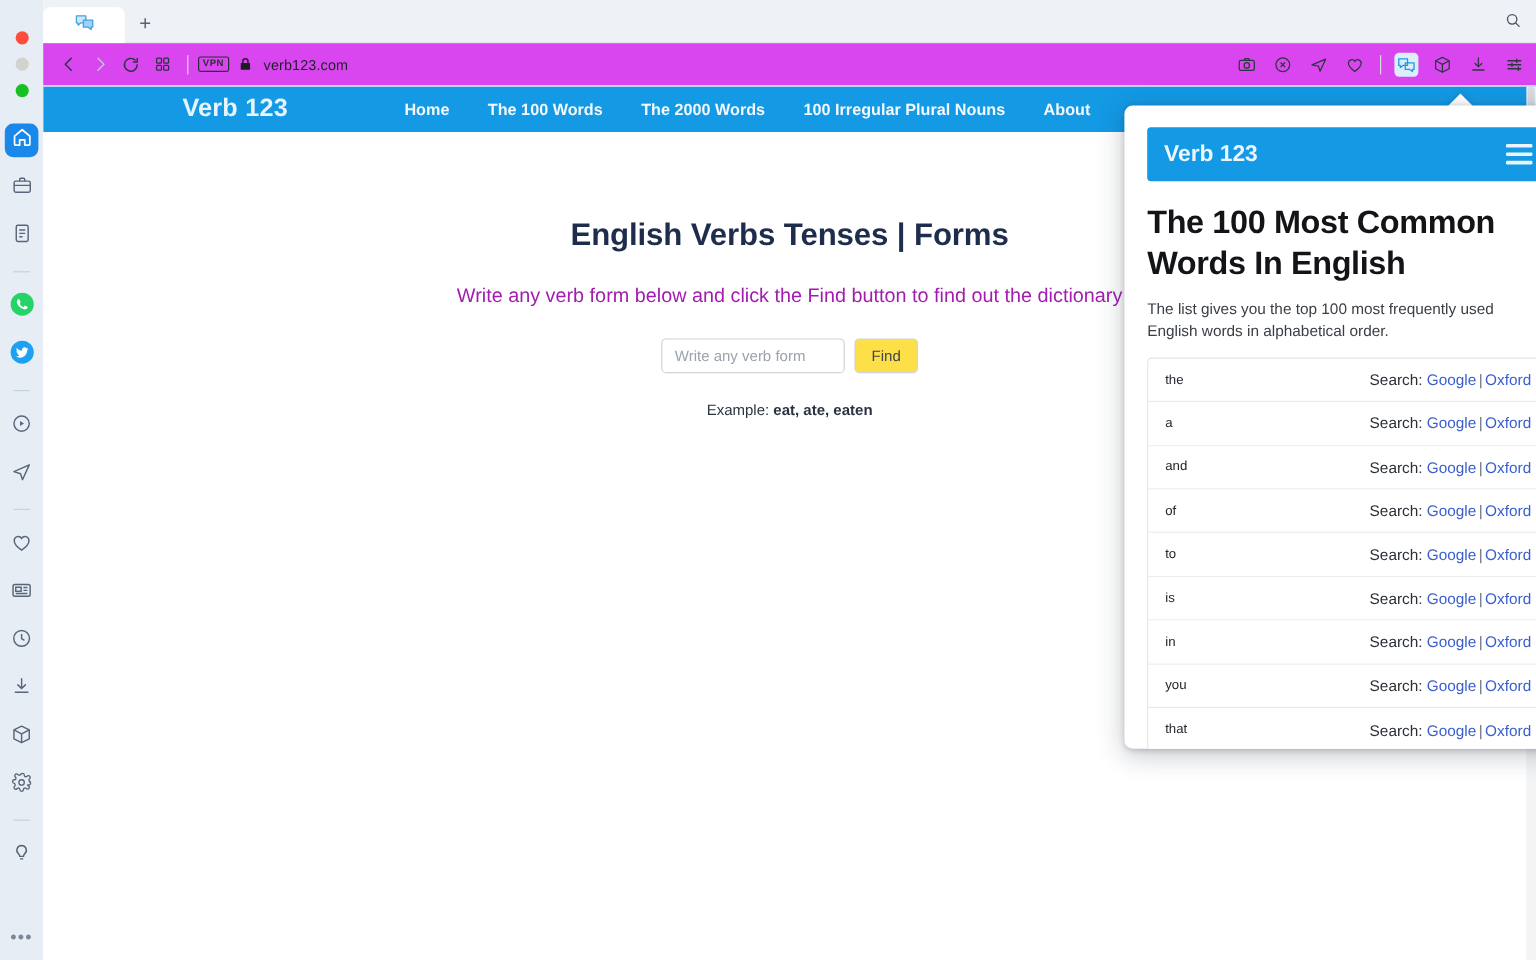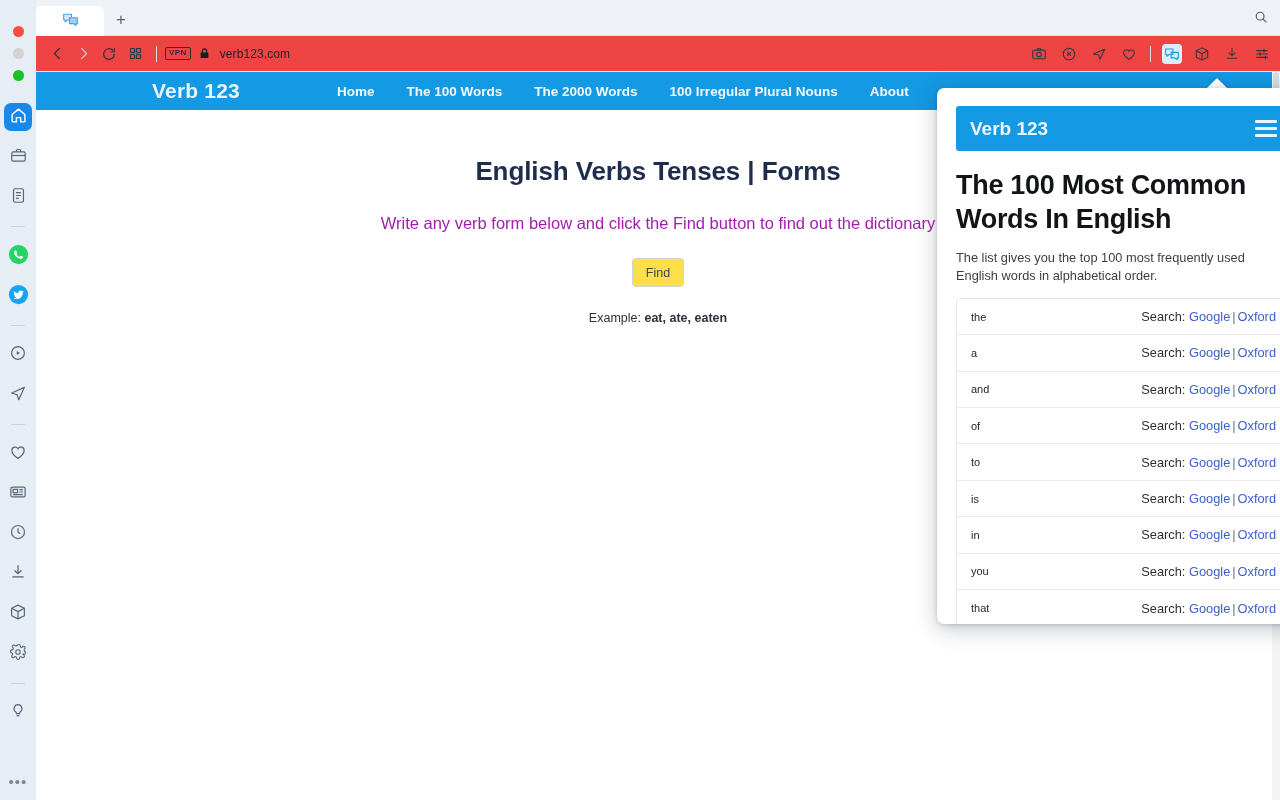--- a/index.html
+++ b/index.html
@@ -47,21 +47,21 @@
   }
   .newtab {
     position: absolute; left: 72px; top: 8px; width: 26px; height: 22px;
     display: flex; align-items: center; justify-content: center;
     color: #5a6372; font-size: 17px; line-height: 1;
   }
   .chrome-search { position: absolute; right: 8px; top: 9px; width: 22px; height: 20px;
     display: flex; align-items: center; justify-content: center; color: #4a5263; }
 
   .toolbar {
-    height: 36px; background: #ef4444; display: flex; align-items: center;
+    height: 36px; background: #d946ef; display: flex; align-items: center;
     padding: 0 10px 0 8px; position: relative; border-bottom: 1px solid #e8eaee;
   }
   .nav-btn { width: 26px; height: 26px; display: flex; align-items: center; justify-content: center; color: #2c3340; }
   .nav-btn.disabled { color: #c3c8d0; }
   .tb-divider { width: 1px; height: 16px; background: #d7dbe2; margin: 0 8px; }
   .vpn-chip {
     border: 1.4px solid #2b2f36; border-radius: 2px; font-size: 8px; font-weight: 700;
     letter-spacing: .4px; padding: 1px 3px; color: #2b2f36; line-height: 1.05; margin-right: 7px;
   }
   .lock { margin-right: 9px; display: flex; align-items: center; color: #1a1d23; }
@@ -74,21 +74,21 @@
 
   
   .page { position: relative; height: 728px; background: #ffffff; overflow: hidden; }
   .sitenav {
     height: 38px; background: #1499e4; display: flex; align-items: center;
     padding-left: 116px; gap: 0;
   }
   .brand { color: #e8f4fd; font-size: 21px; font-weight: 700; letter-spacing: .2px; margin-right: 97px; }
   .navlink { color: #f2f8fd; font-size: 13.5px; font-weight: 600; margin-right: 32px; white-space: nowrap; }
 
-  .content { padding-top: 46px; text-align: center; }
+  .content { padding-top: 70px; text-align: center; }
   .h1 { font-size: 26px; font-weight: 700; color: #1f2d4d; letter-spacing: -.1px; }
   .lead { margin-top: 27px; font-size: 16.5px; color: #a21caf; font-weight: 400; }
   .form-row { margin-top: 25px; display: flex; justify-content: center; align-items: center; gap: 8px; }
   .verb-input {
     width: 153px; height: 29px; border: 1px solid #ced4da; border-radius: 4px;
     font-size: 12.5px; color: #495057; padding: 0 10px; background: #fff;
     font-family: "Liberation Sans", sans-serif;
   }
   .verb-input::placeholder { color: #9aa2ad; }
   .find-btn {
@@ -409,20 +409,21 @@
         <a class="navlink">The 100 Words</a>
         <a class="navlink">The 2000 Words</a>
         <a class="navlink">100 Irregular Plural Nouns</a>
         <a class="navlink">About</a>
       </div>
 
       <div class="content">
         <h1 class="h1">English Verbs Tenses | Forms</h1>
         <p class="lead">Write any verb form below and click the Find button to find out the dictionary</p>
         <div class="form-row">
+          <input class="verb-input" type="text" placeholder="Write any verb form" style="">
           <button class="find-btn">Find</button>
         </div>
         <div class="example">
           <span>Example: </span><b>eat, ate, eaten</b>
         </div>
       </div>
 
       <div class="page-scrollbar">
         <div class="thumb"></div>
       </div>

